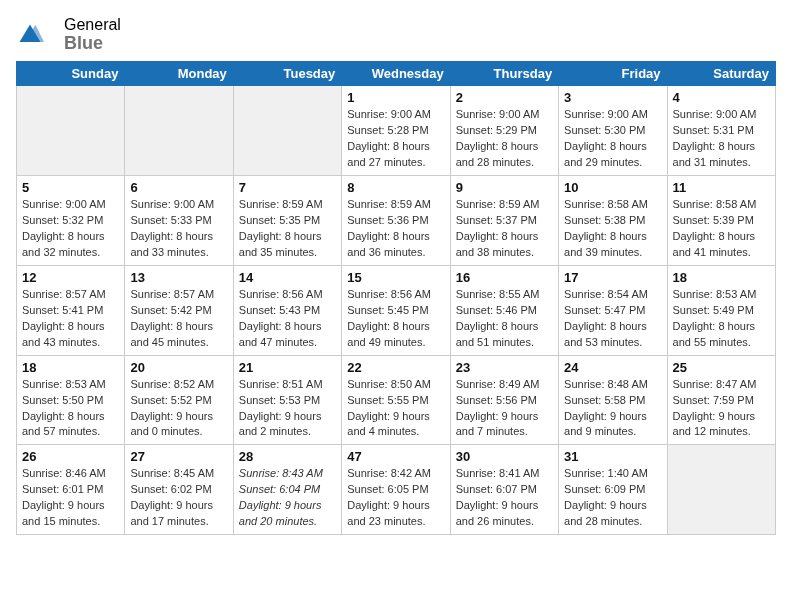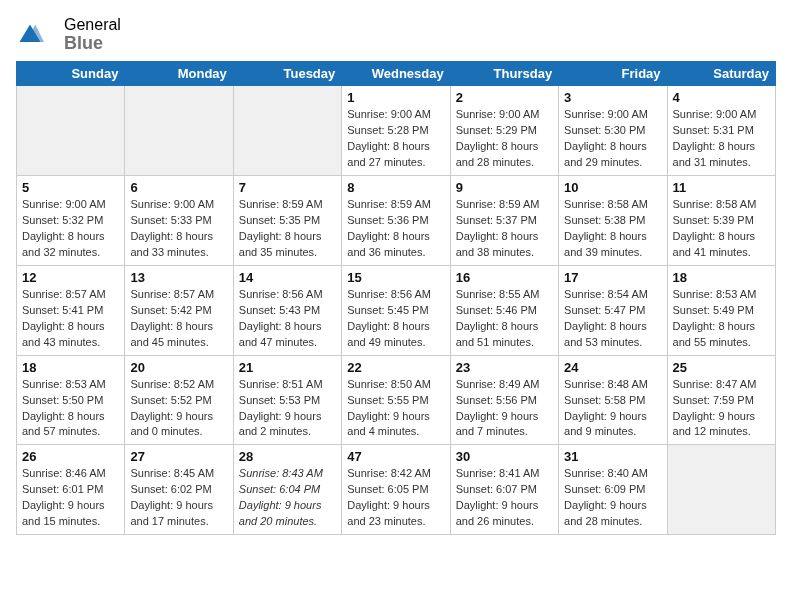--- a/index.html
+++ b/index.html
@@ -301,20 +301,20 @@
 Daylight: 9 hours and 23 minutes.</div>
         </td>
         <td>
           <div class="day-num">30</div>
           <div class="day-info" style="white-space: pre-line;">Sunrise: 8:41 AM
 Sunset: 6:07 PM
 Daylight: 9 hours and 26 minutes.</div>
         </td>
         <td>
           <div class="day-num">31</div>
-          <div class="day-info" style="white-space: pre-line;">Sunrise: 8:40 AM
+          <div class="day-info" style="white-space: pre-line;">Sunrise: 1:40 AM
 Sunset: 6:09 PM
 Daylight: 9 hours and 28 minutes.</div>
         </td>
         <td class="empty"></td>
       </tr>
     </tbody>
 </table>
 
 </body></html>

